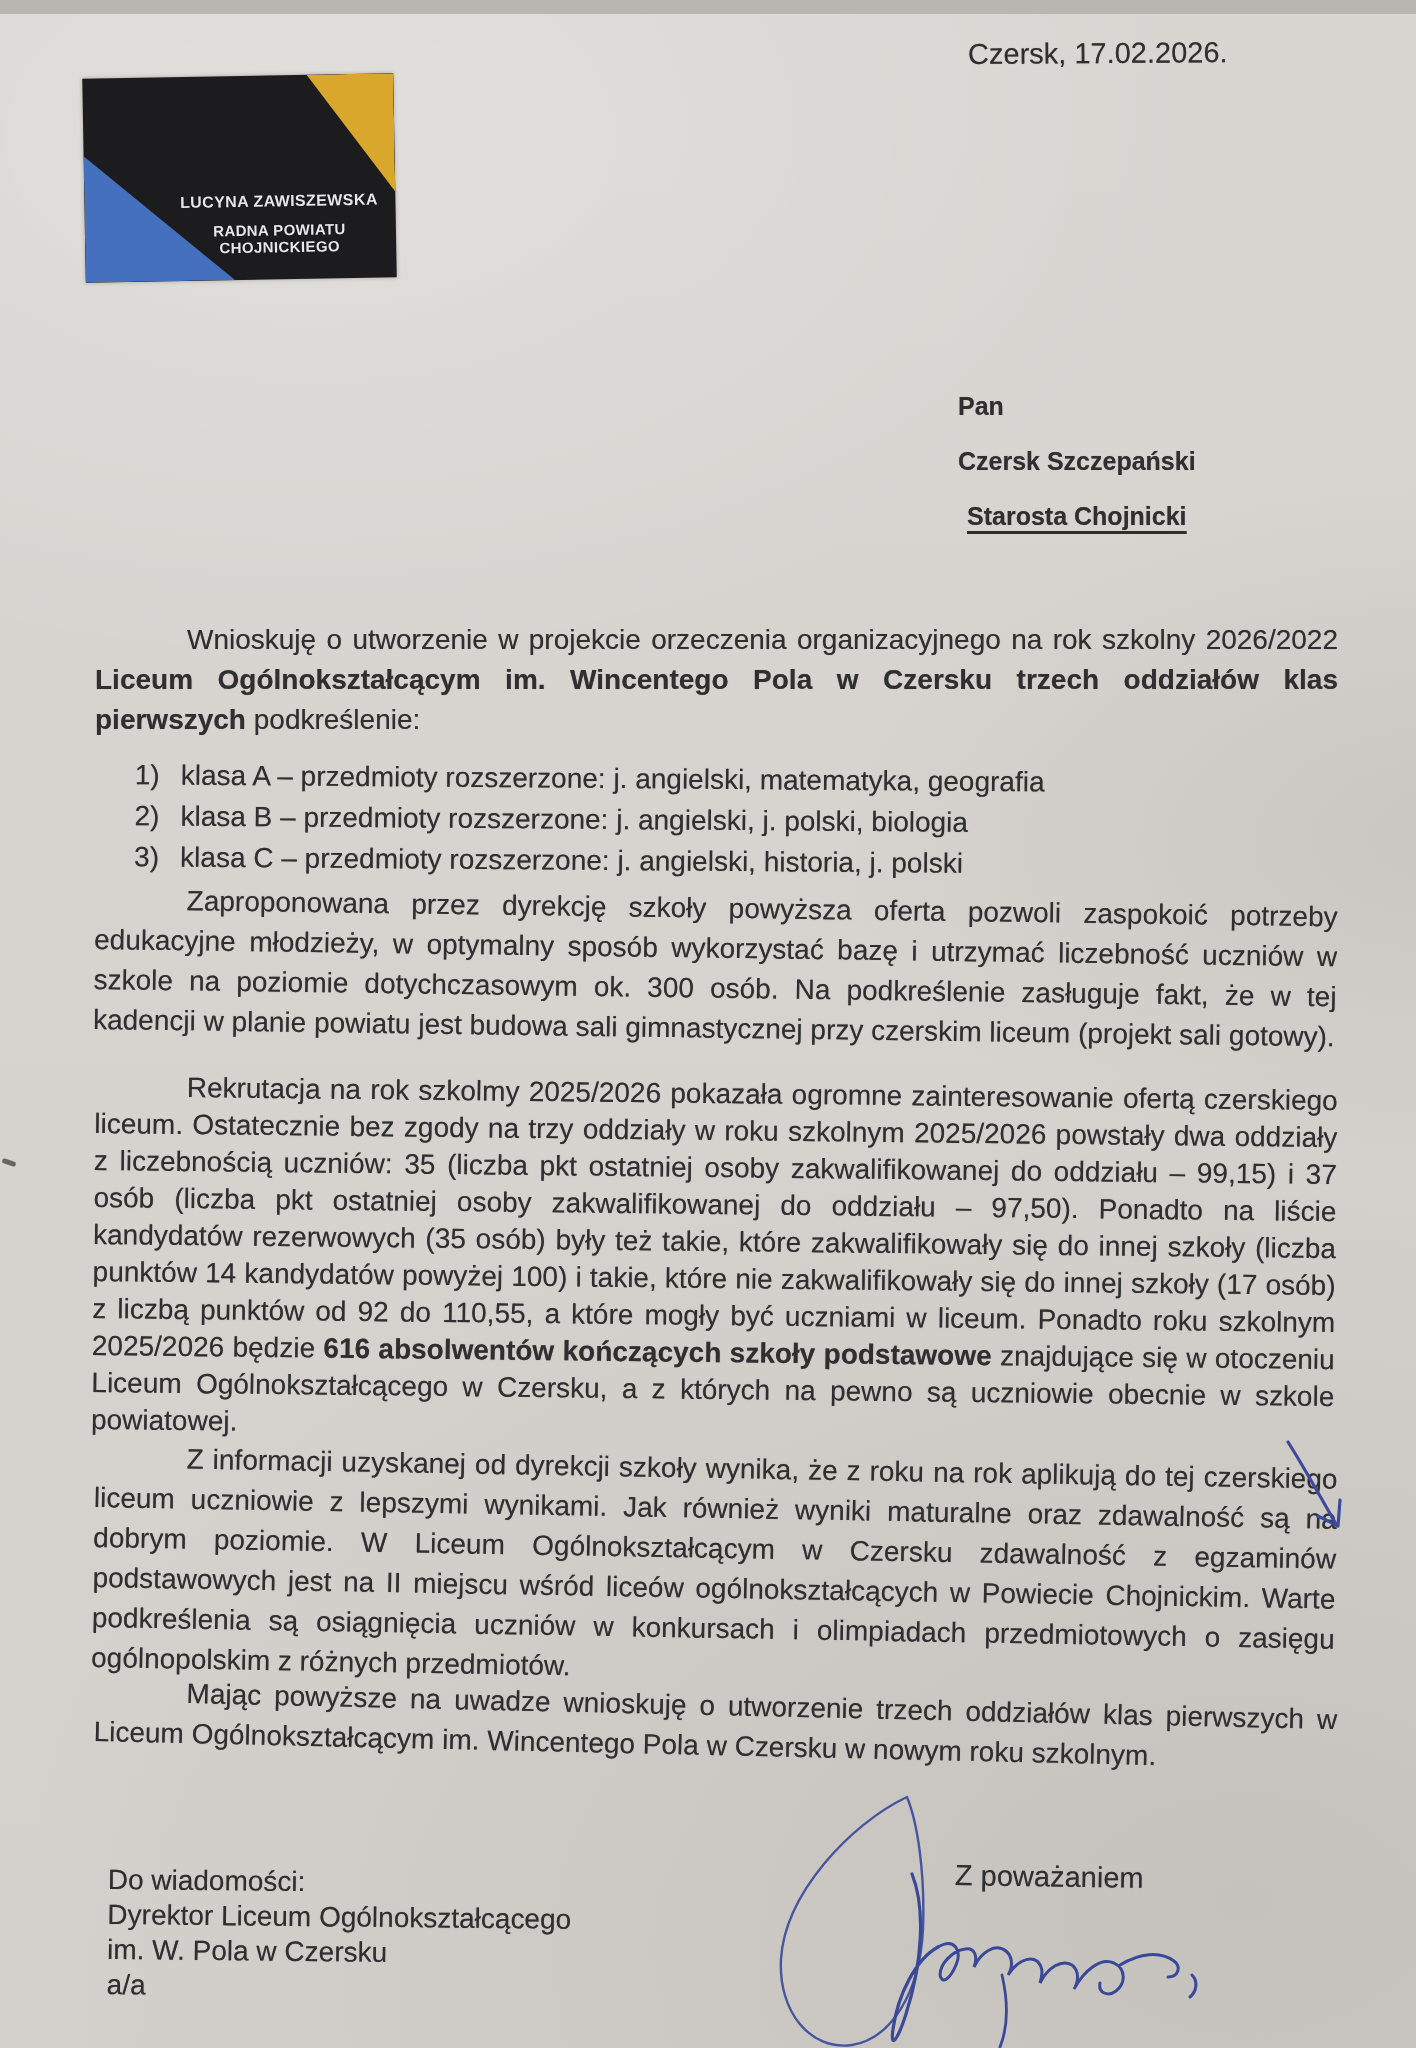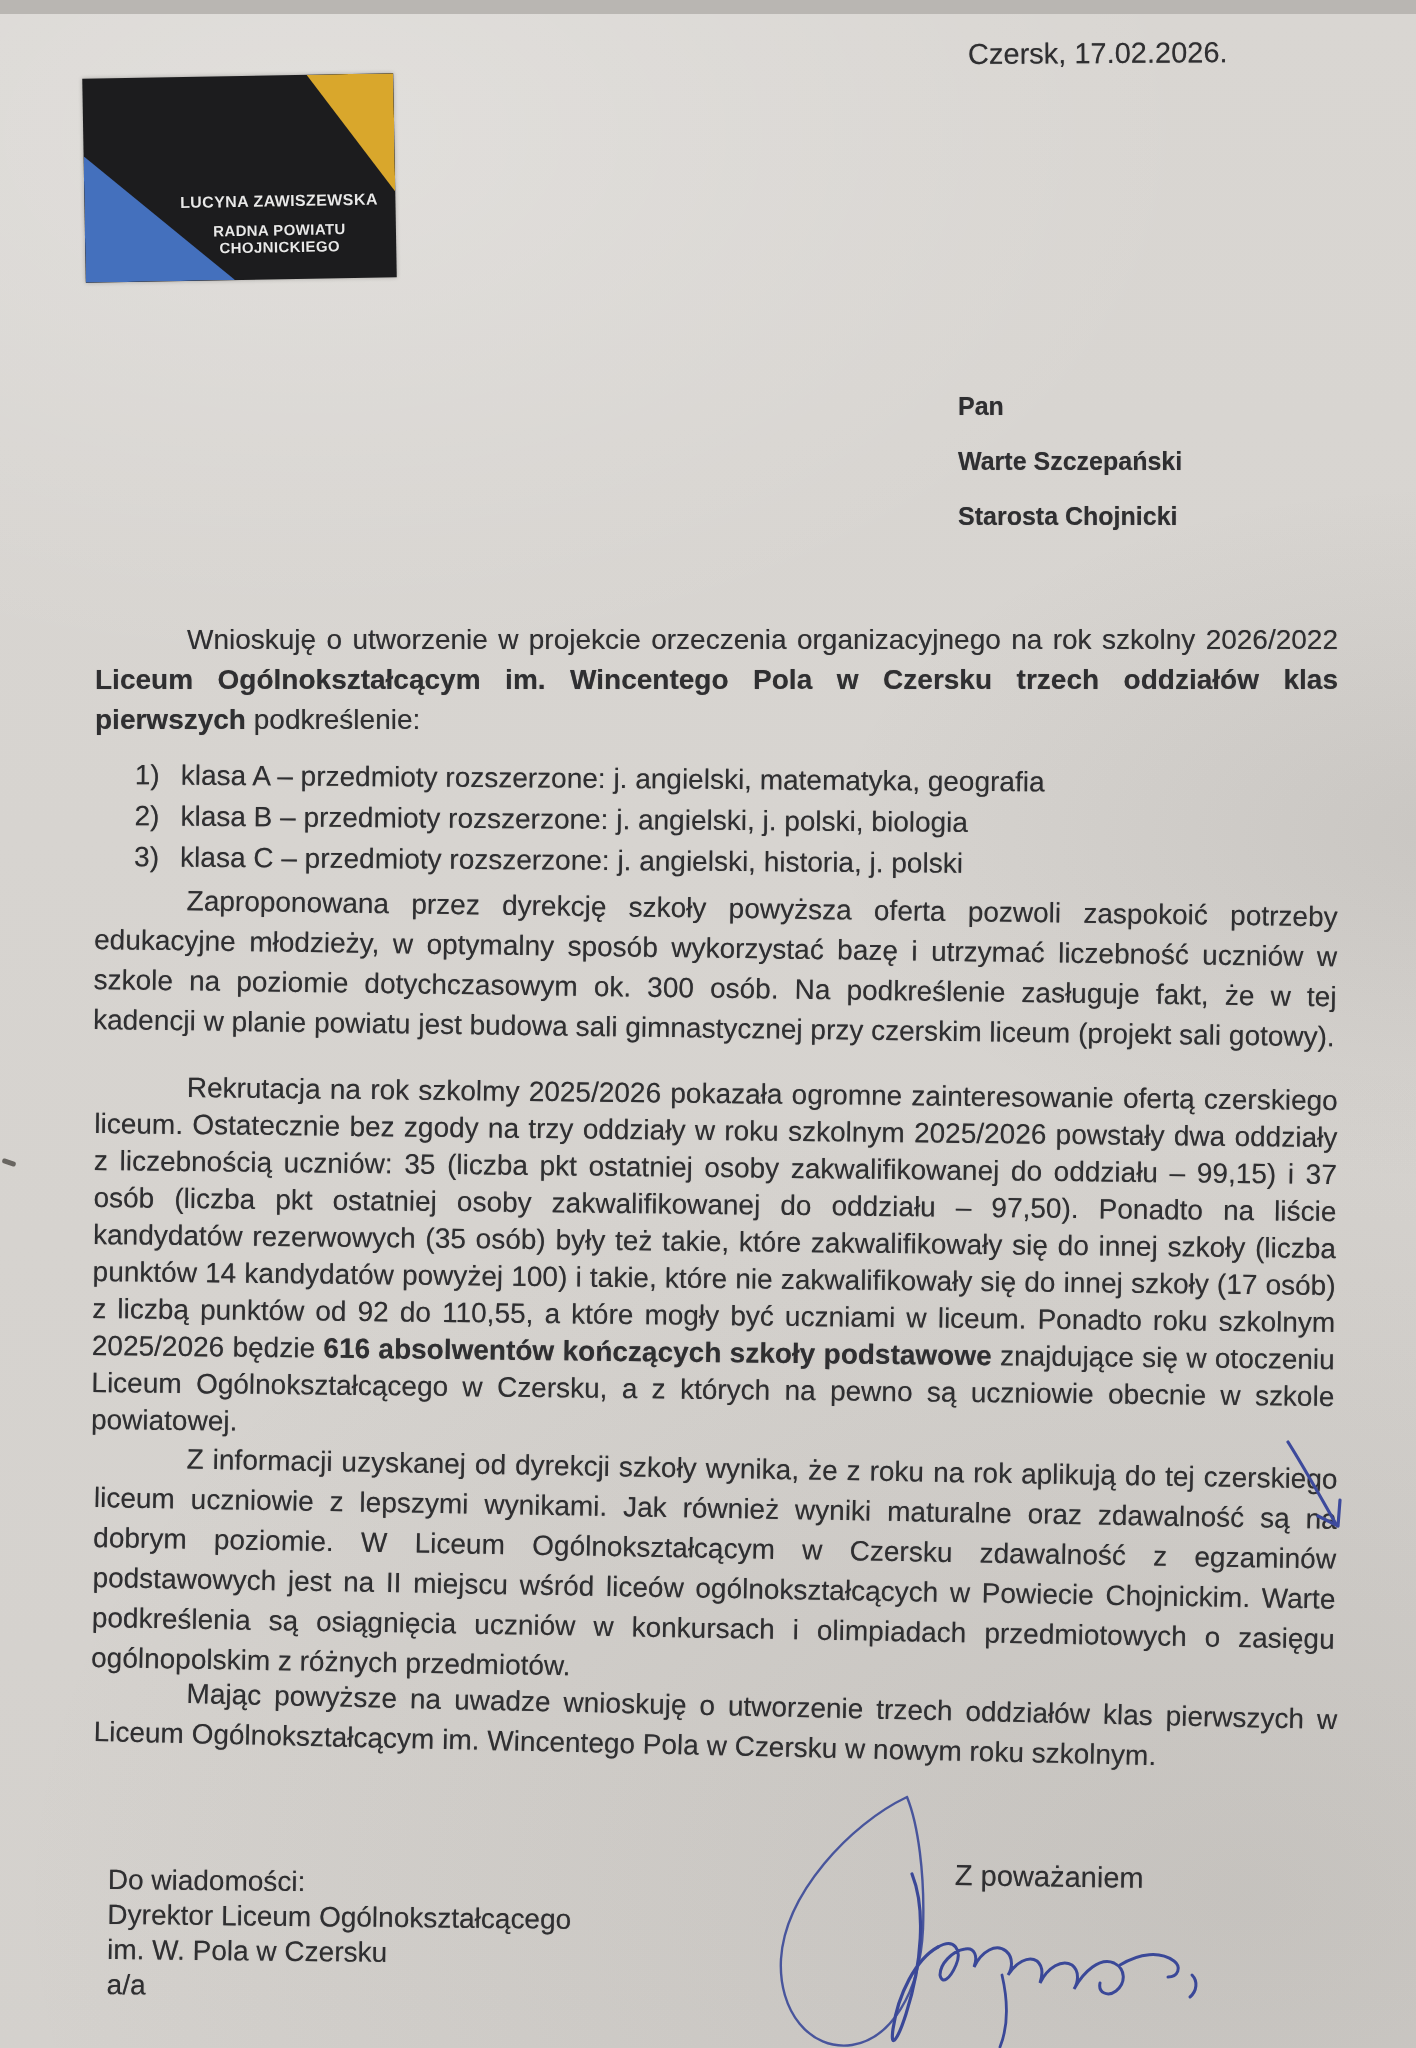--- a/index.html
+++ b/index.html
@@ -31,21 +31,21 @@
             clip-path:polygon(0 0,0 100%,100% 100%);}
   .logo-text{position:absolute;right:4px;bottom:24px;width:225px;text-align:center;
              color:#e8e8e8;font-weight:bold;letter-spacing:0.4px;
              text-shadow:0 0 1px rgba(0,0,0,0.8);}
   .logo-text .l1{font-size:16px;margin-bottom:11px;}
   .logo-text .l2{font-size:15px;}
 
   
   .recipient{position:absolute;left:958px;top:378px;font-weight:bold;font-size:25px;}
   .recipient .r-line{margin-bottom:26px;}
-  .recipient .underline{text-decoration-thickness:2.5px;text-underline-offset:6px;}
+  .recipient .underline{text-decoration:underline;text-decoration-thickness:2.5px;text-underline-offset:6px;text-align:center;}
 
   
   .para{position:absolute;left:95px;width:1243px;font-size:28px;line-height:40px;
         text-align:justify;text-indent:92px;margin:0;}
   .p1{top:606px;}
   .plist{top:740px;left:95px;position:absolute;width:1243px;font-size:28px;line-height:41px;
          transform:rotate(0.45deg);transform-origin:left top;}
   .plist .li{display:flex;padding-left:40px;}
   .plist .li-marker{width:46px;flex:0 0 auto;}
   .p2{top:866px;transform:rotate(0.8deg);transform-origin:left top;}
@@ -77,21 +77,21 @@
     <div class="tri tri-yellow"></div>
     <div class="tri tri-blue"></div>
     <div class="logo-text">
       <div class="l1">LUCYNA ZAWISZEWSKA</div>
       <div class="l2">RADNA POWIATU CHOJNICKIEGO</div>
     </div>
   </div>
 
   <div class="recipient doc-text">
     <div class="r-line">Pan</div>
-    <div class="r-line">Warte Szczepański</div>
+    <div class="r-line">Czersk Szczepański</div>
     <div class="r-line underline">Starosta Chojnicki</div>
   </div>
 
   <p class="para p1 doc-text"><span>Wnioskuję o utworzenie w projekcie orzeczenia organizacyjnego na rok szkolny 2026/2022 </span><span class="b">Liceum Ogólnokształcącym im. Wincentego Pola w Czersku trzech oddziałów klas pierwszych</span><span> podkreślenie:</span></p>
 
   <div class="plist doc-text">
     <div class="li">
       <span class="li-marker">1)</span>
       <span class="li-text">klasa A – przedmioty rozszerzone: j. angielski, matematyka, geografia</span>
     </div>

